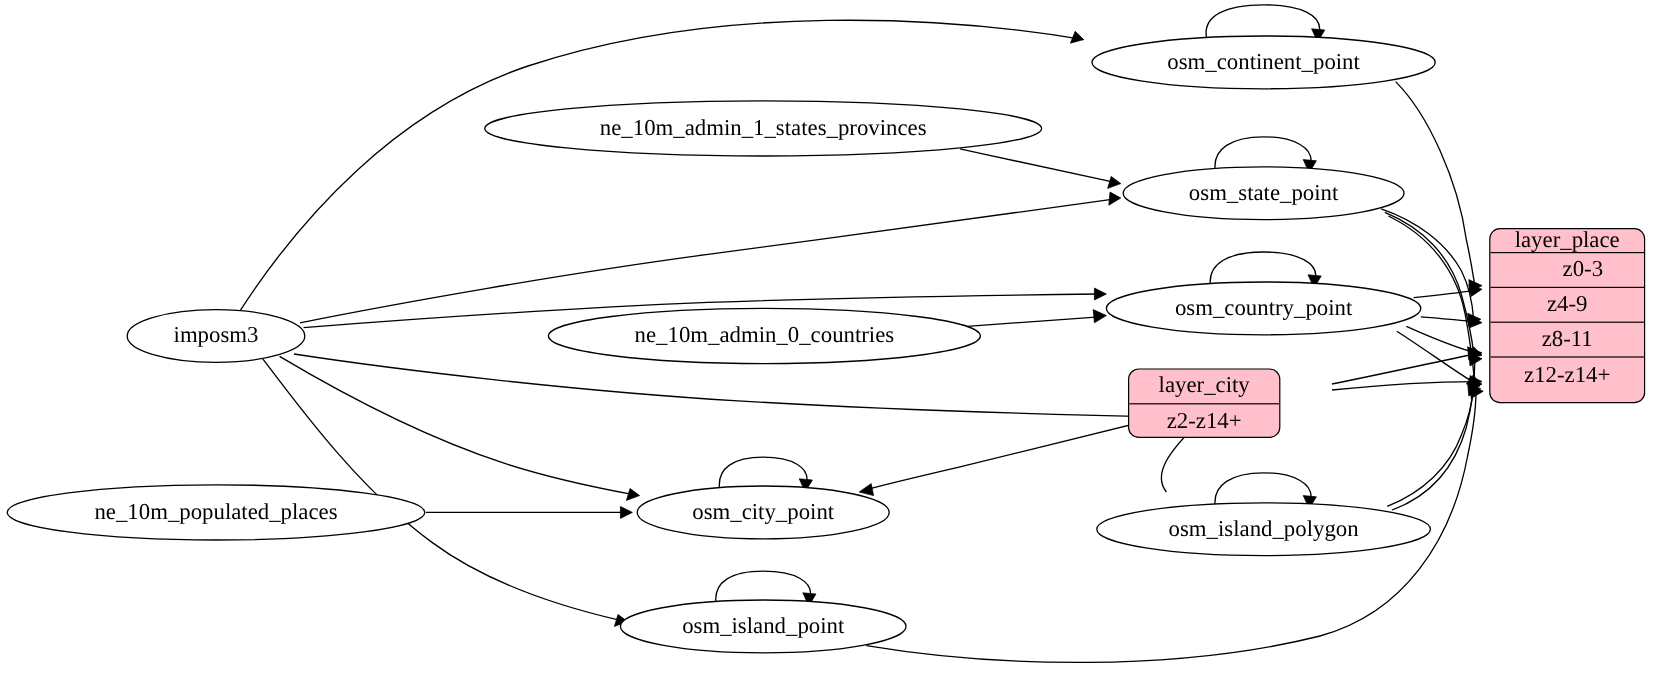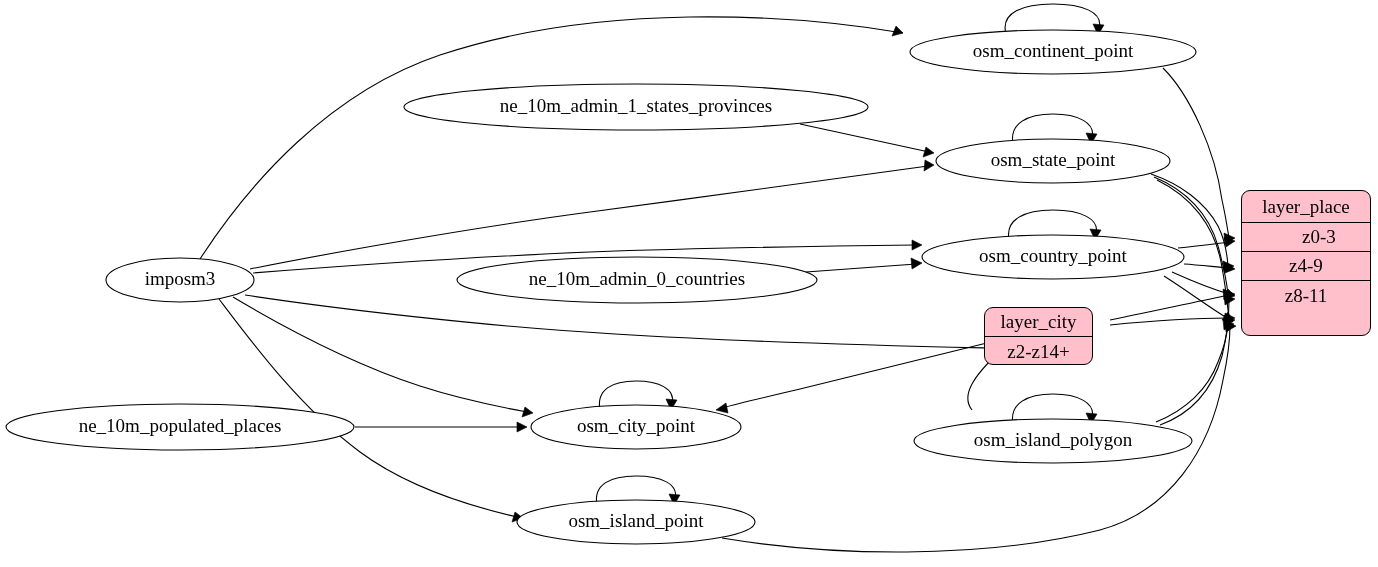--- a/index.html
+++ b/index.html
@@ -215,24 +215,25 @@
       </g>
 
       <g>
         <ellipse class="node-ellipse" cx="636" cy="522" rx="119" ry="22"></ellipse>
         <text class="node-label" x="636" y="523">osm_island_point</text>
       </g>
     </g>
   </svg>
 
   <div class="record-box" style="left:1241px; top:190px; width:130px; height:146px;">
-    <div class="record-row" style="height:32px;">layer_place</div>
+    <div class="record-row" style="height:20px;">layer_place</div>
     <div class="record-row" style="height:29px;padding-left:32px;">z0-3</div>
     <div class="record-row" style="height:29px;">z4-9</div>
     <div class="record-row" style="height:29px;">z8-11</div>
+    <div class="record-row" style="height:29px;">z12-z14+</div>
   </div>
 
-  <div class="record-box" style="left:984px; top:307px; width:109px; height:58px;">
+  <div class="record-box" style="left:940px; top:307px; width:127px; height:58px;">
     <div class="record-row" style="height:29px;">layer_city</div>
     <div class="record-row" style="height:29px;text-align:right;">z2-z14+</div>
   </div>
 
 </div>
 
 </body></html>

